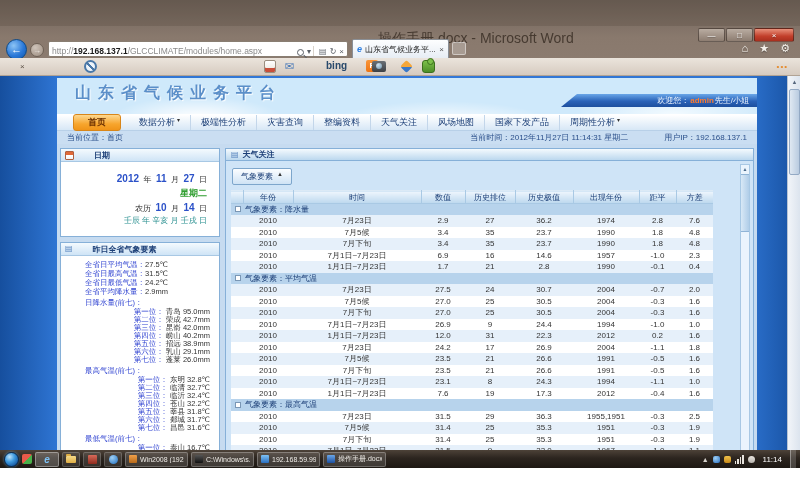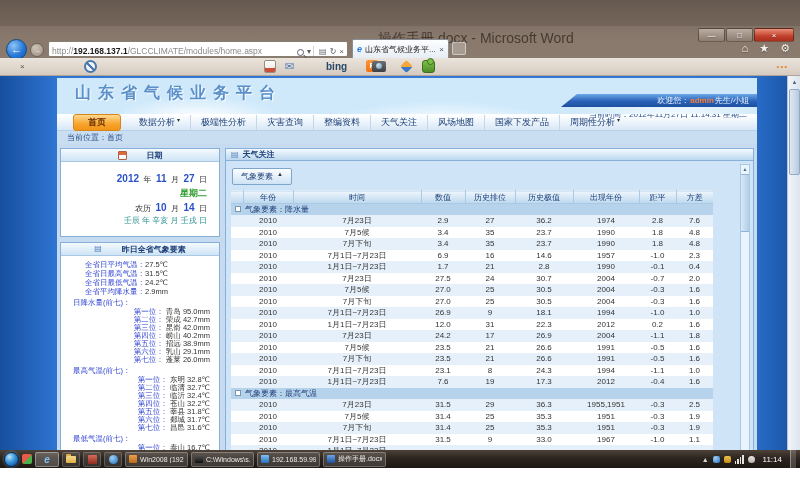--- a/index.html
+++ b/index.html
@@ -49,21 +49,21 @@
   
   .command-row { position:absolute; left:0; top:58px; width:800px; height:18px;
     background:linear-gradient(#ebe4dc,#d6cbc0); border-bottom:1px solid #b1a395; }
   .cmd-close { position:absolute; left:20px; top:4px; font-size:8px; color:#5d5248; }
   .cmd-block { position:absolute; left:84px; top:2px; width:13px; height:13px; border:2px solid #4a78a8;
     border-radius:50%; background:linear-gradient(45deg,transparent 44%,#4a78a8 44%,#4a78a8 56%,transparent 56%),#eef4fa; }
   .cmd-center { position:absolute; left:264px; top:2px; display:flex; gap:9px; align-items:center; }
   .ico-tile { width:12px; height:13px; background:linear-gradient(#fff,#e8e2d8); border:1px solid #9a8d7e; border-radius:2px;
     box-shadow:inset 0 -4px 0 #c94f3a; }
   .ico-mail { color:#4a7ab8; font-size:11px; line-height:1; }
-  .bing-group { position:absolute; left:326px; top:2px; display:flex; gap:19px; align-items:center; }
+  .bing-group { position:absolute; left:326px; top:2px; display:flex; gap:19px; align-items:flex-start; }
   .bing-word { font-size:10px; font-weight:bold; color:#28496b; letter-spacing:0; }
   .bing-p { width:12px; height:12px; background:linear-gradient(#f9963a,#ef7412); border-radius:2px; color:#fff;
     font-size:8px; font-weight:bold; text-align:center; line-height:12px; }
   .ico-cam { position:absolute; left:372px; top:3px; width:14px; height:11px; background:linear-gradient(#6a7076,#3d4146);
     border-radius:2px; }
   .ico-cam:after { content:""; position:absolute; left:4px; top:2px; width:6px; height:6px; border-radius:50%;
     background:radial-gradient(circle at 35% 30%,#cfe2f0,#6b90a8); }
   .ico-spark { position:absolute; left:402px; top:4px; width:9px; height:9px; transform:rotate(45deg);
     background:linear-gradient(135deg,#f5a73a 50%,#3a78c8 50%); border-radius:2px; }
   .ico-puzzle { position:absolute; left:422px; top:2px; width:13px; height:13px; background:linear-gradient(#7cc04a,#4e8f28);
@@ -100,48 +100,48 @@
     border-bottom:1px solid #b8d0e8; display:flex; align-items:center; padding-left:16px; }
   .nav-item { padding:1px 10px; font-size:9px; color:#1c3f77; white-space:nowrap; display:flex; align-items:flex-start; gap:2px;
     border-right:1px solid #c3d6ea; }
   .nav-item:last-child { border-right:none; }
   .nav-item.active { background:linear-gradient(#fdd890,#f7a52d 60%,#f09419); border:1px solid #d8861a;
     border-radius:3px; color:#6b3000; font-weight:bold; margin-right:8px; padding:1px 14px; }
   .nav-arrow { font-size:6px; color:#333; }
 
   .crumbbar { height:13px; background:#cadef2; display:flex; justify-content:space-between; align-items:center;
     padding:0 10px; font-size:8px; color:#2a4f8a; white-space:nowrap; }
-  .crumb-right { display:flex; gap:36px;flex-direction:column; }
+  .crumb-right { display:flex; gap:36px; }
   .crumb-right .ip { color:#2a4f8a; }
 
   .bodyarea { display:flex; gap:5px; background:#c6dbf0; padding:4px 3px 0 3px; height:334px; overflow:hidden;
     align-items:flex-start; }
 
   
   .sidebar { width:160px; flex:none; display:flex; flex-direction:column; gap:5px; }
   .panel { background:#fff; border:1px solid #86b0d8; }
   .panel-h { height:13px; background:linear-gradient(#f4fafe,#cfe4f6); border-bottom:1px solid #a8c8e4;
-    display:flex; align-items:center; gap:20px; padding:4px 4px; font-size:8px; font-weight:bold; color:#1c3f77;justify-content:center; }
+    display:flex; align-items:center; gap:20px; padding:4px 4px; font-size:8px; font-weight:bold; color:#1c3f77; }
   .ico-cal { width:9px; height:9px; background:linear-gradient(#fff 60%,#f2f2f2); border:1px solid #a08; border-radius:1px;
     box-shadow:inset 0 3px 0 #e06a3a; border-color:#b06040; }
   .ico-panel { color:#4a7ab8; font-size:8px; line-height:1; }
   .date-body { padding:7px 12px 9px; text-align:right; }
   .date-line1 { line-height:15px; }
   .date-num { color:#2b51c8; font-weight:bold; font-size:10px; }
   .date-unit { color:#333; font-size:8px; }
   .date-week { line-height:12px; color:#2f9e2f; font-weight:bold; font-size:9px; }
   .date-lunar { line-height:13px; }
   .date-lunar .lbl { color:#333; font-size:8px; }
   .date-ganzhi { line-height:12px; color:#2a9090; font-size:8px; }
 
   .stats-body { padding:4px 4px 6px 0; font-size:7.5px; }
   .stat-line { line-height:9px; padding-left:24px; white-space:nowrap; }
   .stat-line .lbl, .group-title, .rank-line .lbl { color:#2b3fd0; }
   .stat-line .val, .rank-line .val { color:#333; }
-  .group-title { line-height:10px; padding-left:12px; font-size:7.5px; margin-top:2px; }
+  .group-title { line-height:10px; padding-left:24px; font-size:7.5px; margin-top:2px; }
   .rank-line { line-height:8px; text-align:right; padding-right:5px; white-space:nowrap; }
 
   
   .main { flex:1; position:relative; min-width:0; }
   .main-h { height:13px; background:linear-gradient(#f4fafe,#bcd8ee); border:1px solid #86b0d8;
     display:flex; align-items:center; gap:4px; padding:0 5px; font-size:8px; font-weight:bold; color:#1c3f77; }
   .main-body { background:#cfe4f7; border:1px solid #86b0d8; border-top:none; height:321px; overflow:hidden;
     padding:4px 24px 0 5px; position:relative; }
   .filter-btn { display:inline-flex; gap:4px; padding:2px 8px;
     background:linear-gradient(#fbfdff,#cfe3f5); border:1px solid #7da6cc; border-radius:2px;
@@ -452,20 +452,23 @@
                       <td></td>
                       <td>2010</td>
                       <td>1月1日~7月23日</td>
                       <td>1.7</td>
                       <td>21</td>
                       <td>2.8</td>
                       <td>1990</td>
                       <td>-0.1</td>
                       <td>0.4</td>
                     </tr>
+                    <tr class="grp">
+                      <td colspan="9"><span class="grp-check"></span><span>气象要素：平均气温</span></td>
+                    </tr>
                     <tr class="data">
                       <td></td>
                       <td>2010</td>
                       <td>7月23日</td>
                       <td>27.5</td>
                       <td>24</td>
                       <td>30.7</td>
                       <td>2004</td>
                       <td>-0.7</td>
                       <td>2.0</td>
@@ -491,21 +494,21 @@
                       <td>2004</td>
                       <td>-0.3</td>
                       <td>1.6</td>
                     </tr>
                     <tr class="data">
                       <td></td>
                       <td>2010</td>
                       <td>7月1日~7月23日</td>
                       <td>26.9</td>
                       <td>9</td>
-                      <td>18.1</td>
+                      <td>24.4</td>
                       <td>1994</td>
                       <td>-1.0</td>
                       <td>1.0</td>
                     </tr>
                     <tr class="data">
                       <td></td>
                       <td>2010</td>
                       <td>1月1日~7月23日</td>
                       <td>12.0</td>
                       <td>31</td>

